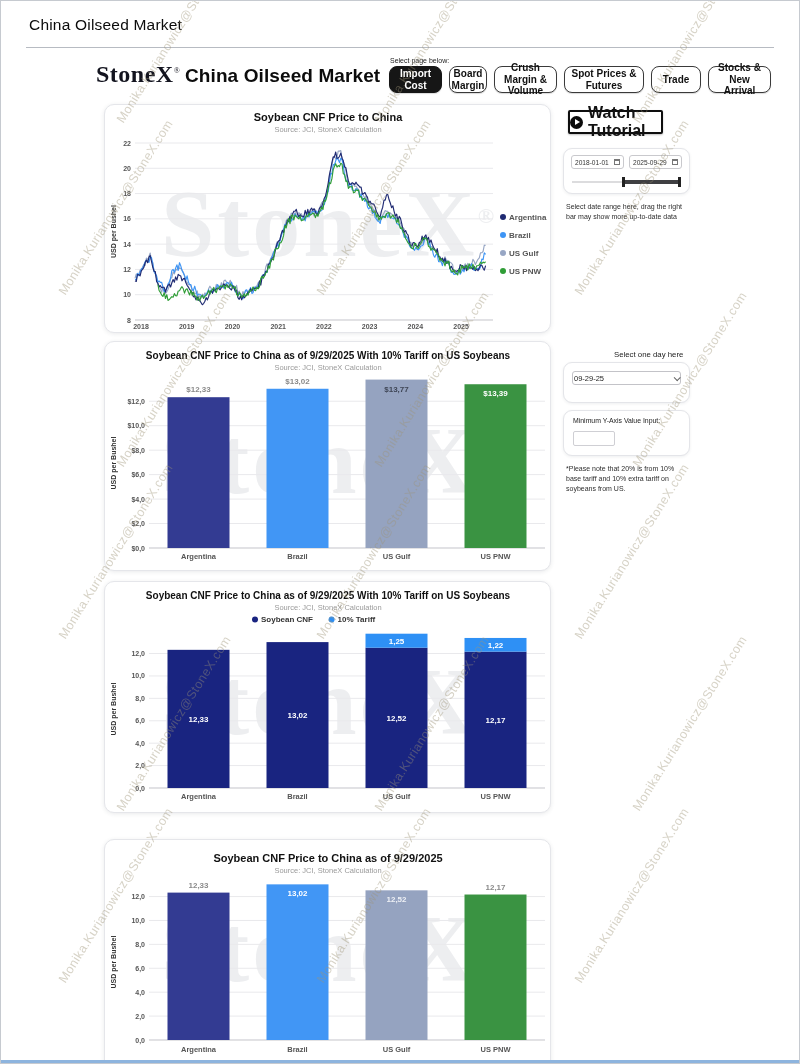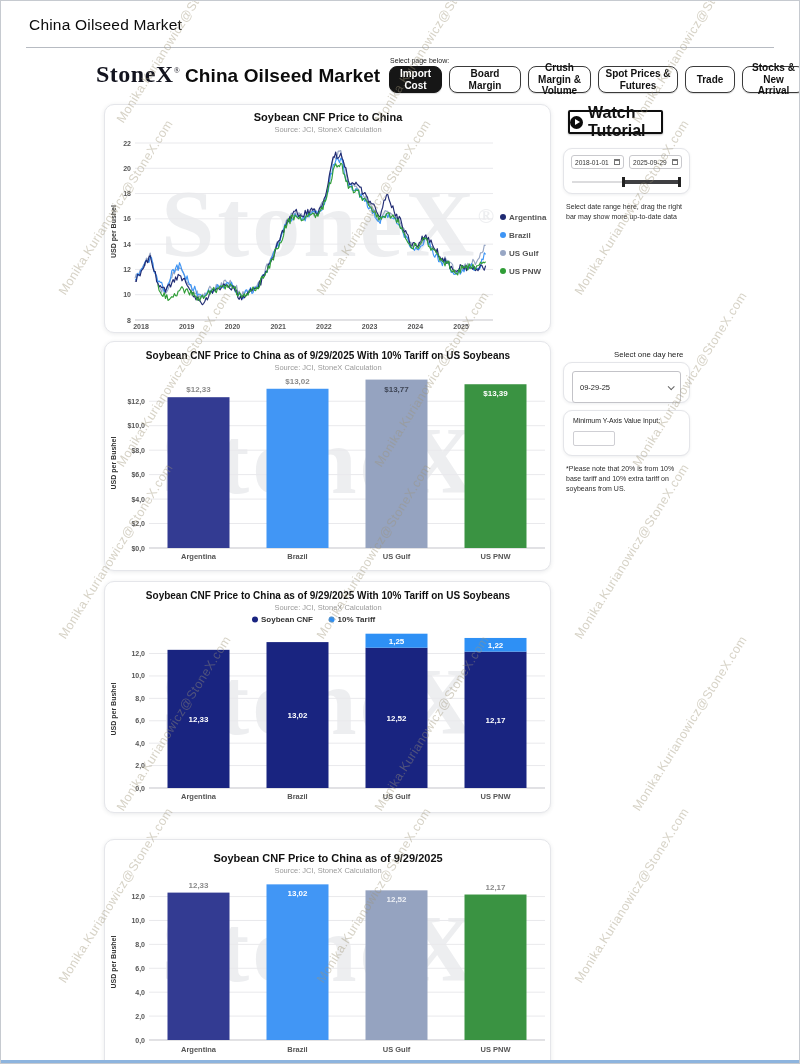--- a/index.html
+++ b/index.html
@@ -73,22 +73,22 @@
   .slider { position:relative; height:12px; margin-top:7px; }
   .slider .track { position:absolute; left:1px; right:1px; top:5px; height:2px; background:#dcdcde; }
   .slider .sel { position:absolute; left:46%; right:1px; top:4px; height:4px; background:#3f3f42; }
   .slider .handle { position:absolute; top:1px; width:3px; height:10px; background:#222; cursor:ew-resize; }
   .slider .h-left { left:46%; } .slider .h-right { right:1px; }
 
   .caption { left:565px; top:201px; width:126px; font-size:7px; line-height:1.45; color:#2d2d2d; }
   .select-day-label { left:565px; top:349px; font-size:7.8px; color:#222;margin-left:48px; }
   .select-card { left:562px; top:361px; width:127px; height:41px; padding:8px 8px; }
   .select-box {
-    border:1px solid #c3c3c8; border-radius:3px; height:32px; background:#fff;
-    display:flex; align-items:center; justify-content:space-between; padding:0 7px;
+    border:1px solid #c3c3c8; border-radius:3px; height:14px; background:#fff;
+    display:flex; align-items:center; justify-content:space-between; padding:0 1px;
     font-size:7.5px; color:#222; cursor:pointer;
   }
   .chev { width:5px; height:5px; border-right:1.4px solid #666; border-bottom:1.4px solid #666;
     transform:rotate(45deg) translateY(-1px); }
   .yaxis-card { left:562px; top:409px; width:127px; height:46px; padding:6px 9px; }
   .yaxis-label { font-size:6.9px; color:#222; margin-bottom:3px; }
   .yaxis-input { width:42px; height:15px; border:1px solid #cfcfd4; border-radius:2px; background:#fff;
     font-size:7px; padding:0 2px; font-family:"Liberation Sans", sans-serif; }
   .note { left:565px; top:463px; width:124px; font-size:7px; line-height:1.45; color:#2d2d2d; }
 
@@ -104,21 +104,21 @@
 <body>
 
 <div class="abs page-title">China Oilseed Market</div>
 <div class="abs top-rule"></div>
 
 <div class="abs logo"><span>StoneX</span><sup>®</sup></div>
 <div class="abs app-title">China Oilseed Market</div>
 <div class="abs select-page-label">Select page below:</div>
 <div class="abs nav">
   <div class="nav-btn active" style="width:53px">Import Cost</div>
-  <div class="nav-btn" style="width:72px">Board Margin</div>
+  <div class="nav-btn" style="width:38px">Board Margin</div>
   <div class="nav-btn" style="width:63px">Crush Margin &amp; Volume</div>
   <div class="nav-btn" style="width:80px">Spot Prices &amp; Futures</div>
   <div class="nav-btn" style="width:50px">Trade</div>
   <div class="nav-btn" style="width:63px">Stocks &amp; New Arrival</div>
 </div>
 
 <div class="card" style="top:103px;height:229px">
   <div class="stonex-wm"><span>StoneX</span><sup>®</sup></div>
   <svg width="447" height="229" viewBox="0 0 447 229">
       <text x="223" y="16" text-anchor="middle" font-size="11" font-weight="bold" fill="#111">Soybean CNF Price to China</text>

